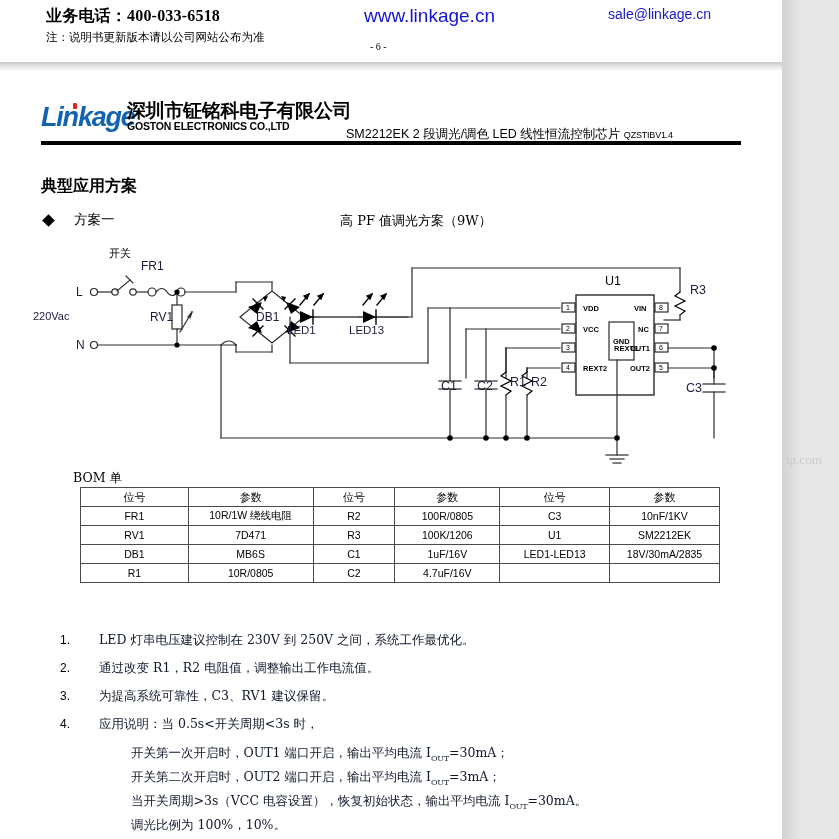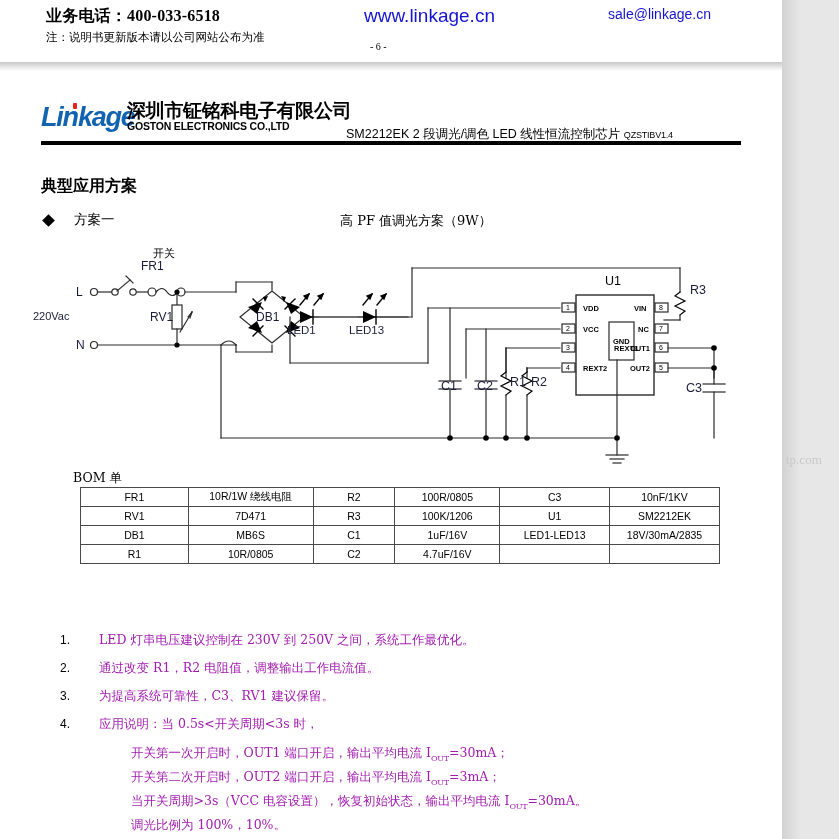--- a/index.html
+++ b/index.html
@@ -108,21 +108,21 @@
     font-size:13px;color:#000;white-space:nowrap;
   }
 
   
   .schematic{position:absolute;left:0;top:0;width:839px;height:839px;pointer-events:none;}
   .sch-txt{
     position:absolute;
     font-family:"Liberation Sans","DejaVu Sans",sans-serif;
     font-size:11px;color:#1b1b3a;white-space:nowrap;
   }
-  .sch-txt.cn{font-family:"DejaVu Sans","Liberation Sans",sans-serif;color:#000;margin-left:44px;}
+  .sch-txt.cn{font-family:"DejaVu Sans","Liberation Sans",sans-serif;color:#000;}
   .sch-pin{
     position:absolute;
     font-family:"Liberation Sans","DejaVu Sans",sans-serif;
     font-size:7.5px;color:#000;white-space:nowrap;font-weight:bold;
   }
   .sch-pinno{
     position:absolute;
     font-family:"Liberation Sans","DejaVu Sans",sans-serif;
     font-size:7px;color:#000;white-space:nowrap;
   }
@@ -154,21 +154,21 @@
   table.bom col.c2{width:125px;}
   table.bom col.c3{width:82px;}
   table.bom col.c4{width:105px;}
   table.bom col.c5{width:110px;}
   table.bom col.c6{width:110px;}
 
   
   .note-row{
     position:absolute;
     font-family:"DejaVu Serif","Liberation Serif",serif;
-    font-size:12.5px;color:#a21caf;white-space:nowrap;
+    font-size:12.5px;color:#0f172a;white-space:nowrap;
   }
   .note-num{
     position:absolute;
     font-family:"Liberation Sans","DejaVu Sans",sans-serif;
     font-size:12px;color:#000;
   }
   .sub{font-size:8px;vertical-align:sub;letter-spacing:-.2px;}
 
   
   .watermark{
@@ -411,20 +411,28 @@
 <table class="bom">
   <colgroup>
       <col class="c1">
       <col class="c2">
       <col class="c3">
       <col class="c4">
       <col class="c5">
       <col class="c6">
     </colgroup>
   <tbody>
+    <tr>
+      <td class="h">位号</td>
+      <td class="h">参数</td>
+      <td class="h">位号</td>
+      <td class="h">参数</td>
+      <td class="h">位号</td>
+      <td class="h">参数</td>
+    </tr>
     <tr>
       <td>FR1</td>
       <td>10R/1W 绕线电阻</td>
       <td>R2</td>
       <td>100R/0805</td>
       <td>C3</td>
       <td>10nF/1KV</td>
     </tr>
     <tr>
       <td>RV1</td>

